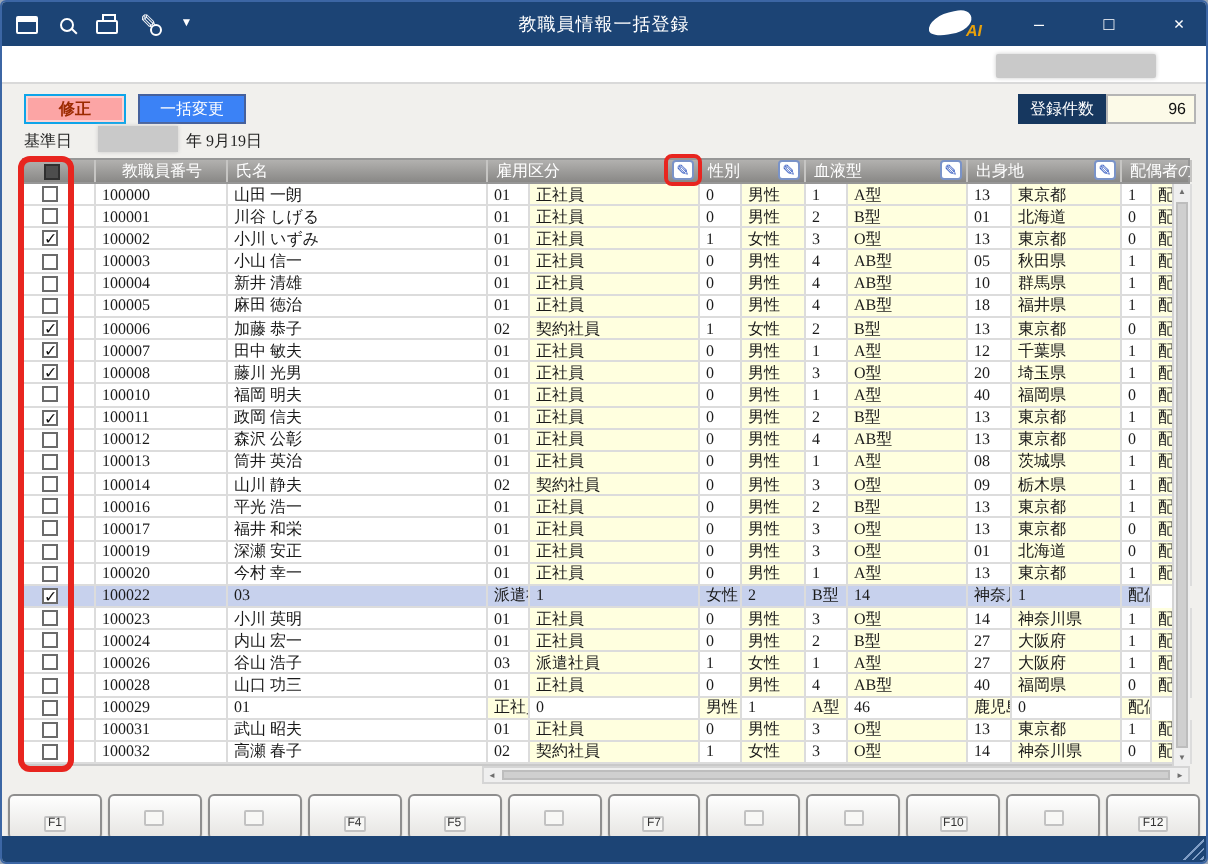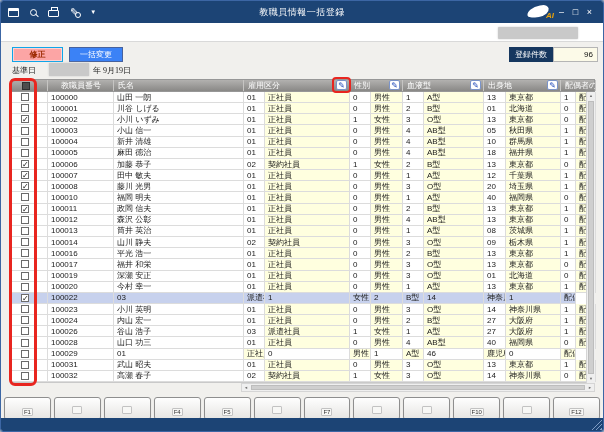--- a/index.html
+++ b/index.html
@@ -14,21 +14,21 @@
   .tb-icons{display:flex;gap:11px;align-items:center;z-index:2;}
   .ico-window{width:11px;height:9px;border:1px solid #fff;border-top-width:3px;border-radius:1px;}
   .ico-zoom{width:7px;height:7px;border:1px solid #fff;border-radius:50%;position:relative;}
   .ico-zoom::after{content:'';position:absolute;width:4px;height:1px;background:#fff;right:-3px;bottom:-1px;transform:rotate(45deg);}
   .ico-print{width:11px;height:7px;border:1px solid #fff;border-radius:1px;position:relative;margin-top:3px;}
   .ico-print::before{content:'';position:absolute;left:2px;top:-4px;width:5px;height:2px;border:1px solid #fff;border-bottom:none;}
   .ico-pen{color:#fff;font-size:11px;line-height:11px;position:relative;}
   .ico-pen::after{content:'';position:absolute;right:-2px;bottom:0;width:4px;height:4px;border:1px solid #fff;border-radius:50%;background:#1C4475;}
   .ico-caret{color:#fff;font-size:6px;line-height:6px;}
   .tb-title{position:absolute;left:0;right:0;text-align:center;color:#fff;font-size:9px;letter-spacing:.5px;pointer-events:none;}
-  .tb-right{margin-left:auto;display:flex;align-items:flex-start;gap:1px;z-index:2;}
+  .tb-right{margin-left:auto;display:flex;align-items:flex-start;gap:22px;z-index:2;}
   .logo{position:relative;width:27px;height:14px;}
   .logo-swoosh{position:absolute;left:0;top:1px;width:22px;height:11px;background:#fff;border-radius:70% 30% 55% 45%/75% 45% 65% 35%;transform:rotate(-10deg);}
   .logo-ai{position:absolute;right:0;bottom:-1px;color:#E8A10B;font-size:8px;font-weight:bold;font-style:italic;}
   .wbtn{color:#fff;width:13px;text-align:center;font-size:9px;line-height:14px;}
   
   .topstrip{position:absolute;left:0;top:22px;right:0;height:19px;background:#fff;border-bottom:1px solid #D9D9D9;}
   .redact-top{position:absolute;right:25px;top:4px;width:80px;height:12px;background:#C9C9C9;border-radius:1px;box-shadow:0 0 2px #c9c9c9;}
   
   .btn-edit{position:absolute;left:11px;top:46px;width:51px;height:15px;background:#fca5a5;color:#9C2A00;font-weight:bold;font-size:8px;line-height:13px;text-align:center;border:1px solid #0ea5e9;box-shadow:inset 0 0 0 1px rgba(255,255,255,.5);}
   .btn-batch{position:absolute;left:68px;top:46px;width:54px;height:15px;background:#3b82f6;color:#fff;font-size:8px;line-height:13px;text-align:center;border:1px solid #46619C;}
@@ -39,21 +39,21 @@
   .redact-year{position:absolute;left:48px;top:62px;width:40px;height:13px;background:#C9C9C9;box-shadow:0 0 2px #c9c9c9;}
   .bd-text{position:absolute;left:92px;top:64px;font-size:8px;color:#222;font-family:Liberation Serif, serif;}
   
   .grid{position:absolute;left:10px;top:78px;width:584px;height:313px;}
   .ghead{display:grid;grid-template-columns:24px 12px 66px 130px 106px 53px 81px 77px 35px;height:13px;background:linear-gradient(#B2B1AF,#898886);border:1px solid #979797;}
   .hc{position:relative;color:#fff;font-size:8px;display:flex;align-items:center;padding-left:4px;border-right:1px solid #C6C5C3;overflow:hidden;white-space:nowrap;}
   .hc-num{padding-left:13px;}
   .hcb{width:8px;height:8px;background:#4D4D4D;border:1px solid #2F2F2F;margin:auto;}
   .edit-icon{position:absolute;right:2px;top:0px;width:11px;height:10px;background:#fff;border:1px solid #7A93C8;border-radius:2px;color:#2A52BE;font-size:8px;line-height:9px;text-align:center;padding:0;}
   .gbody{position:relative;height:291px;display:flex;flex-direction:column;background:#fff;border:1px solid #C9C9C9;border-top:none;}
-  .grow{flex:1;display:grid;grid-template-columns:24px 12px 66px 130px 21px 85px 21px 32px 21px 60px 22px 55px 15px 20px;min-height:0;}
+  .grow{flex:1;display:grid;grid-template-columns:24px 12px 66px 130px 21px 85px 21px 32px 21px 60px 22px 55px 15px 20px;min-height:0;font-family:Liberation Serif, serif;}
   .grow>div{border-right:1px solid #DCDCDC;border-bottom:1px solid #DCDCDC;font-size:8px;display:flex;align-items:center;overflow:hidden;white-space:nowrap;padding-left:3px;color:#1A1A1A;}
   .c-cb{justify-content:center;padding-left:0;}
   .c-ind{background:#fff;}
   .c-num{padding-left:13px;}
   .c-name{border-right-color:#B9B9B9;}
   .c-code{padding-left:5px;}
   .c-val{background:#FFFFDF;}
   .grow.sel>div{background:#C7D1ED;}
   .cbx{width:8px;height:8px;border:1px solid #6B6B6B;background:#fff;font-size:8px;line-height:7px;text-align:center;color:#111;}
   .grow.sel .cbx{background:#fff;}

